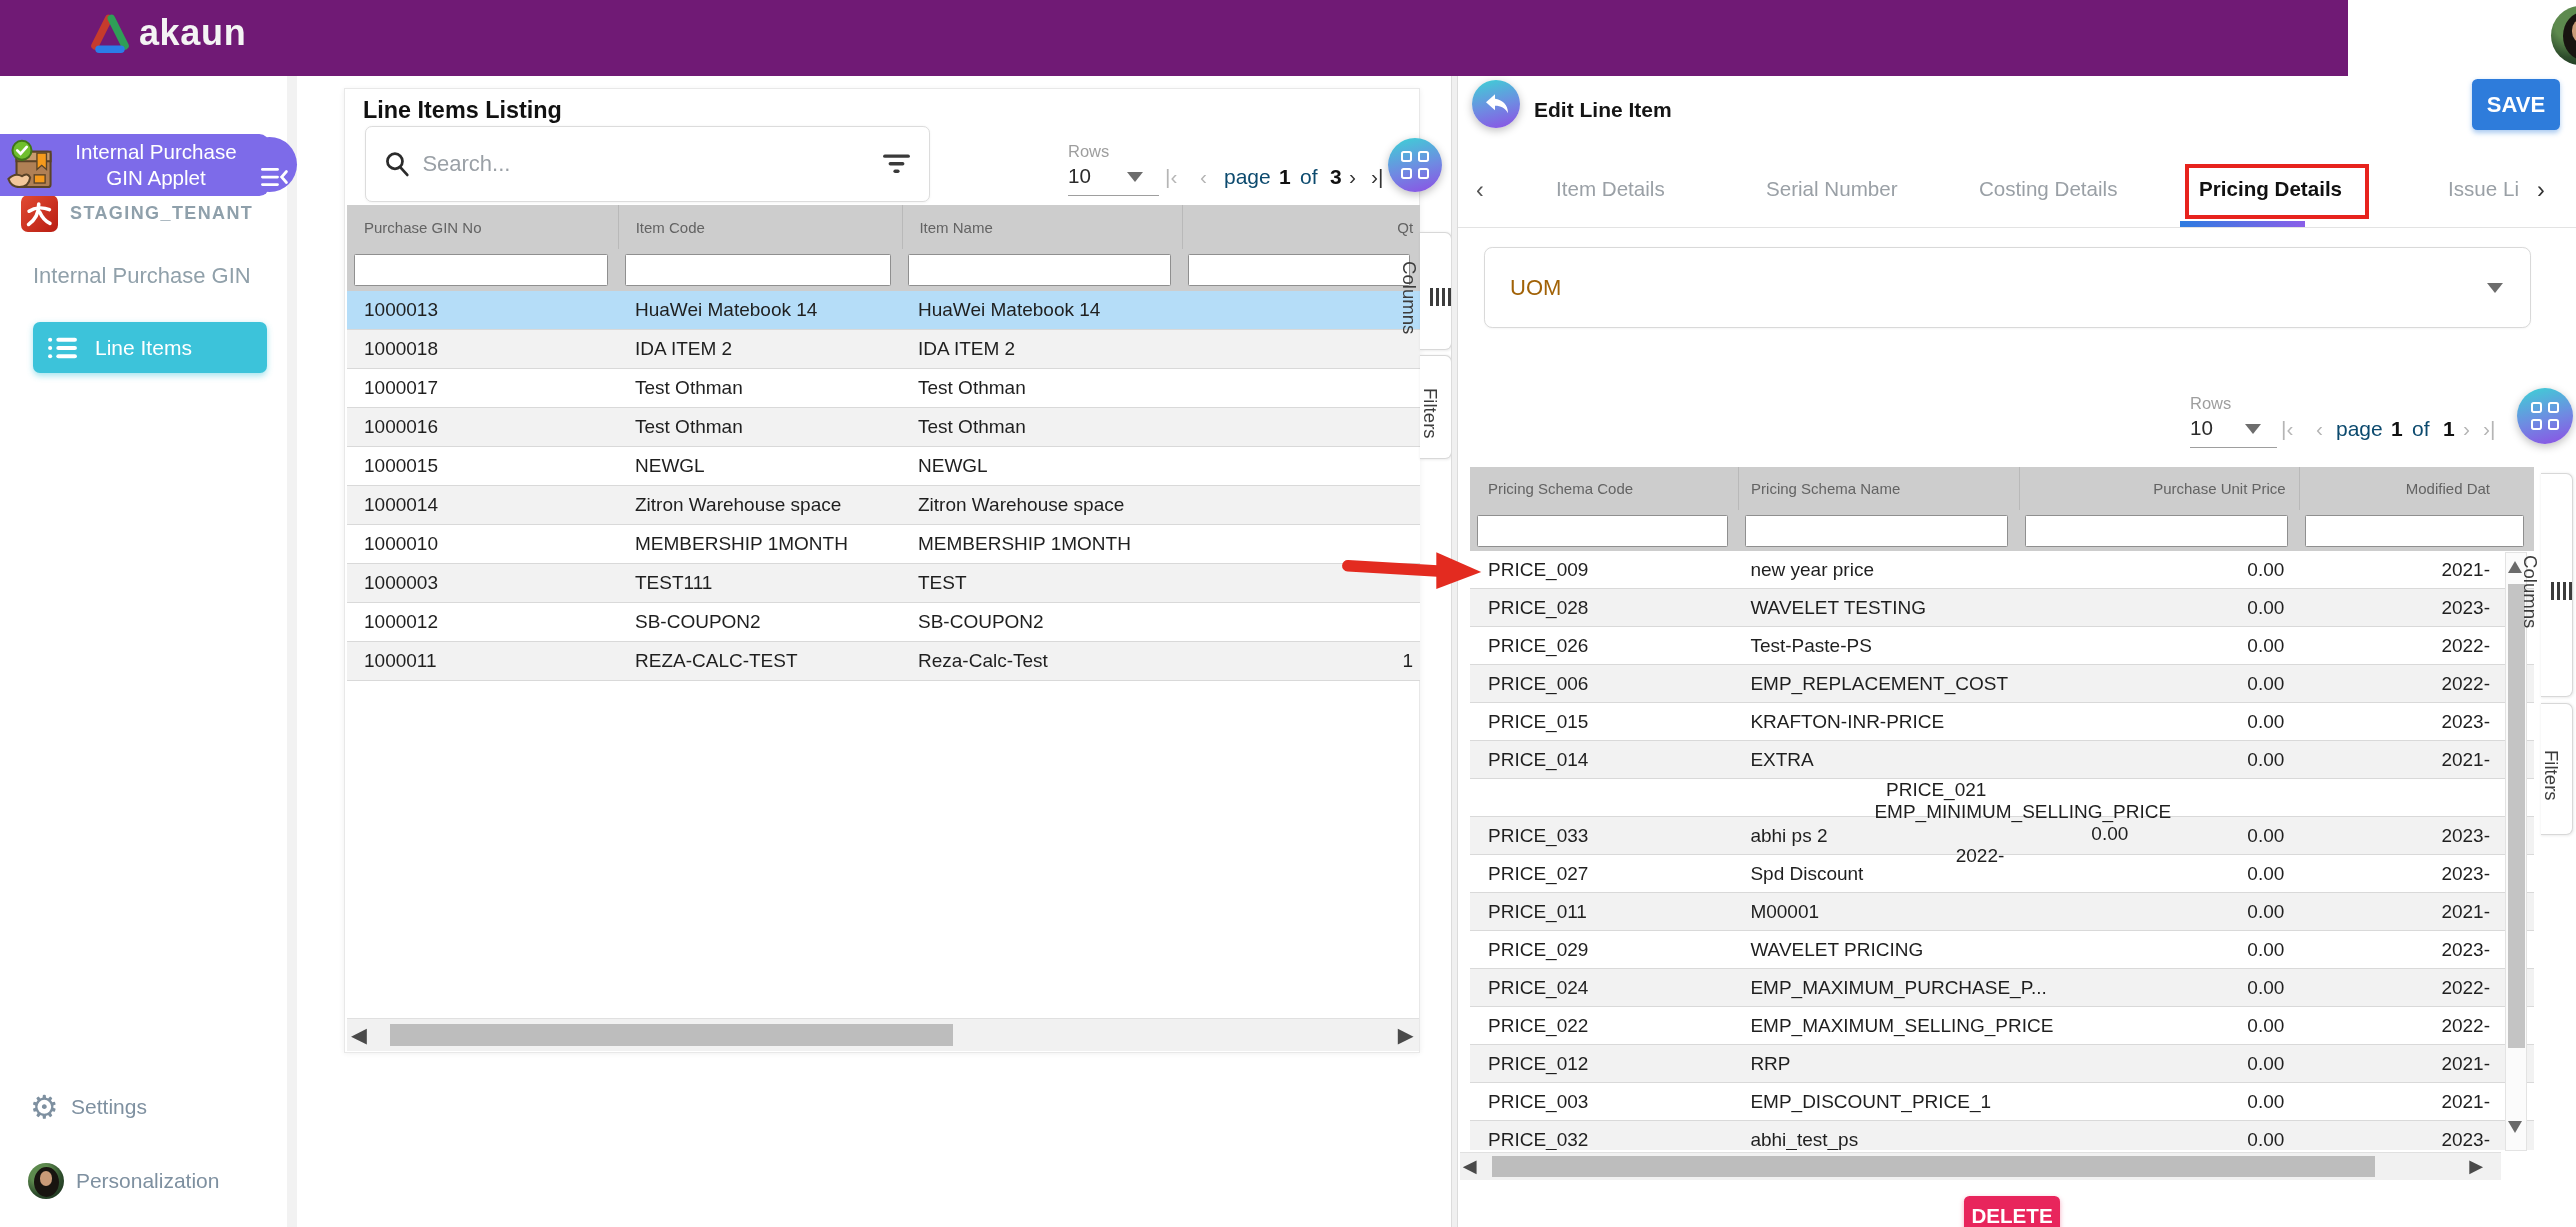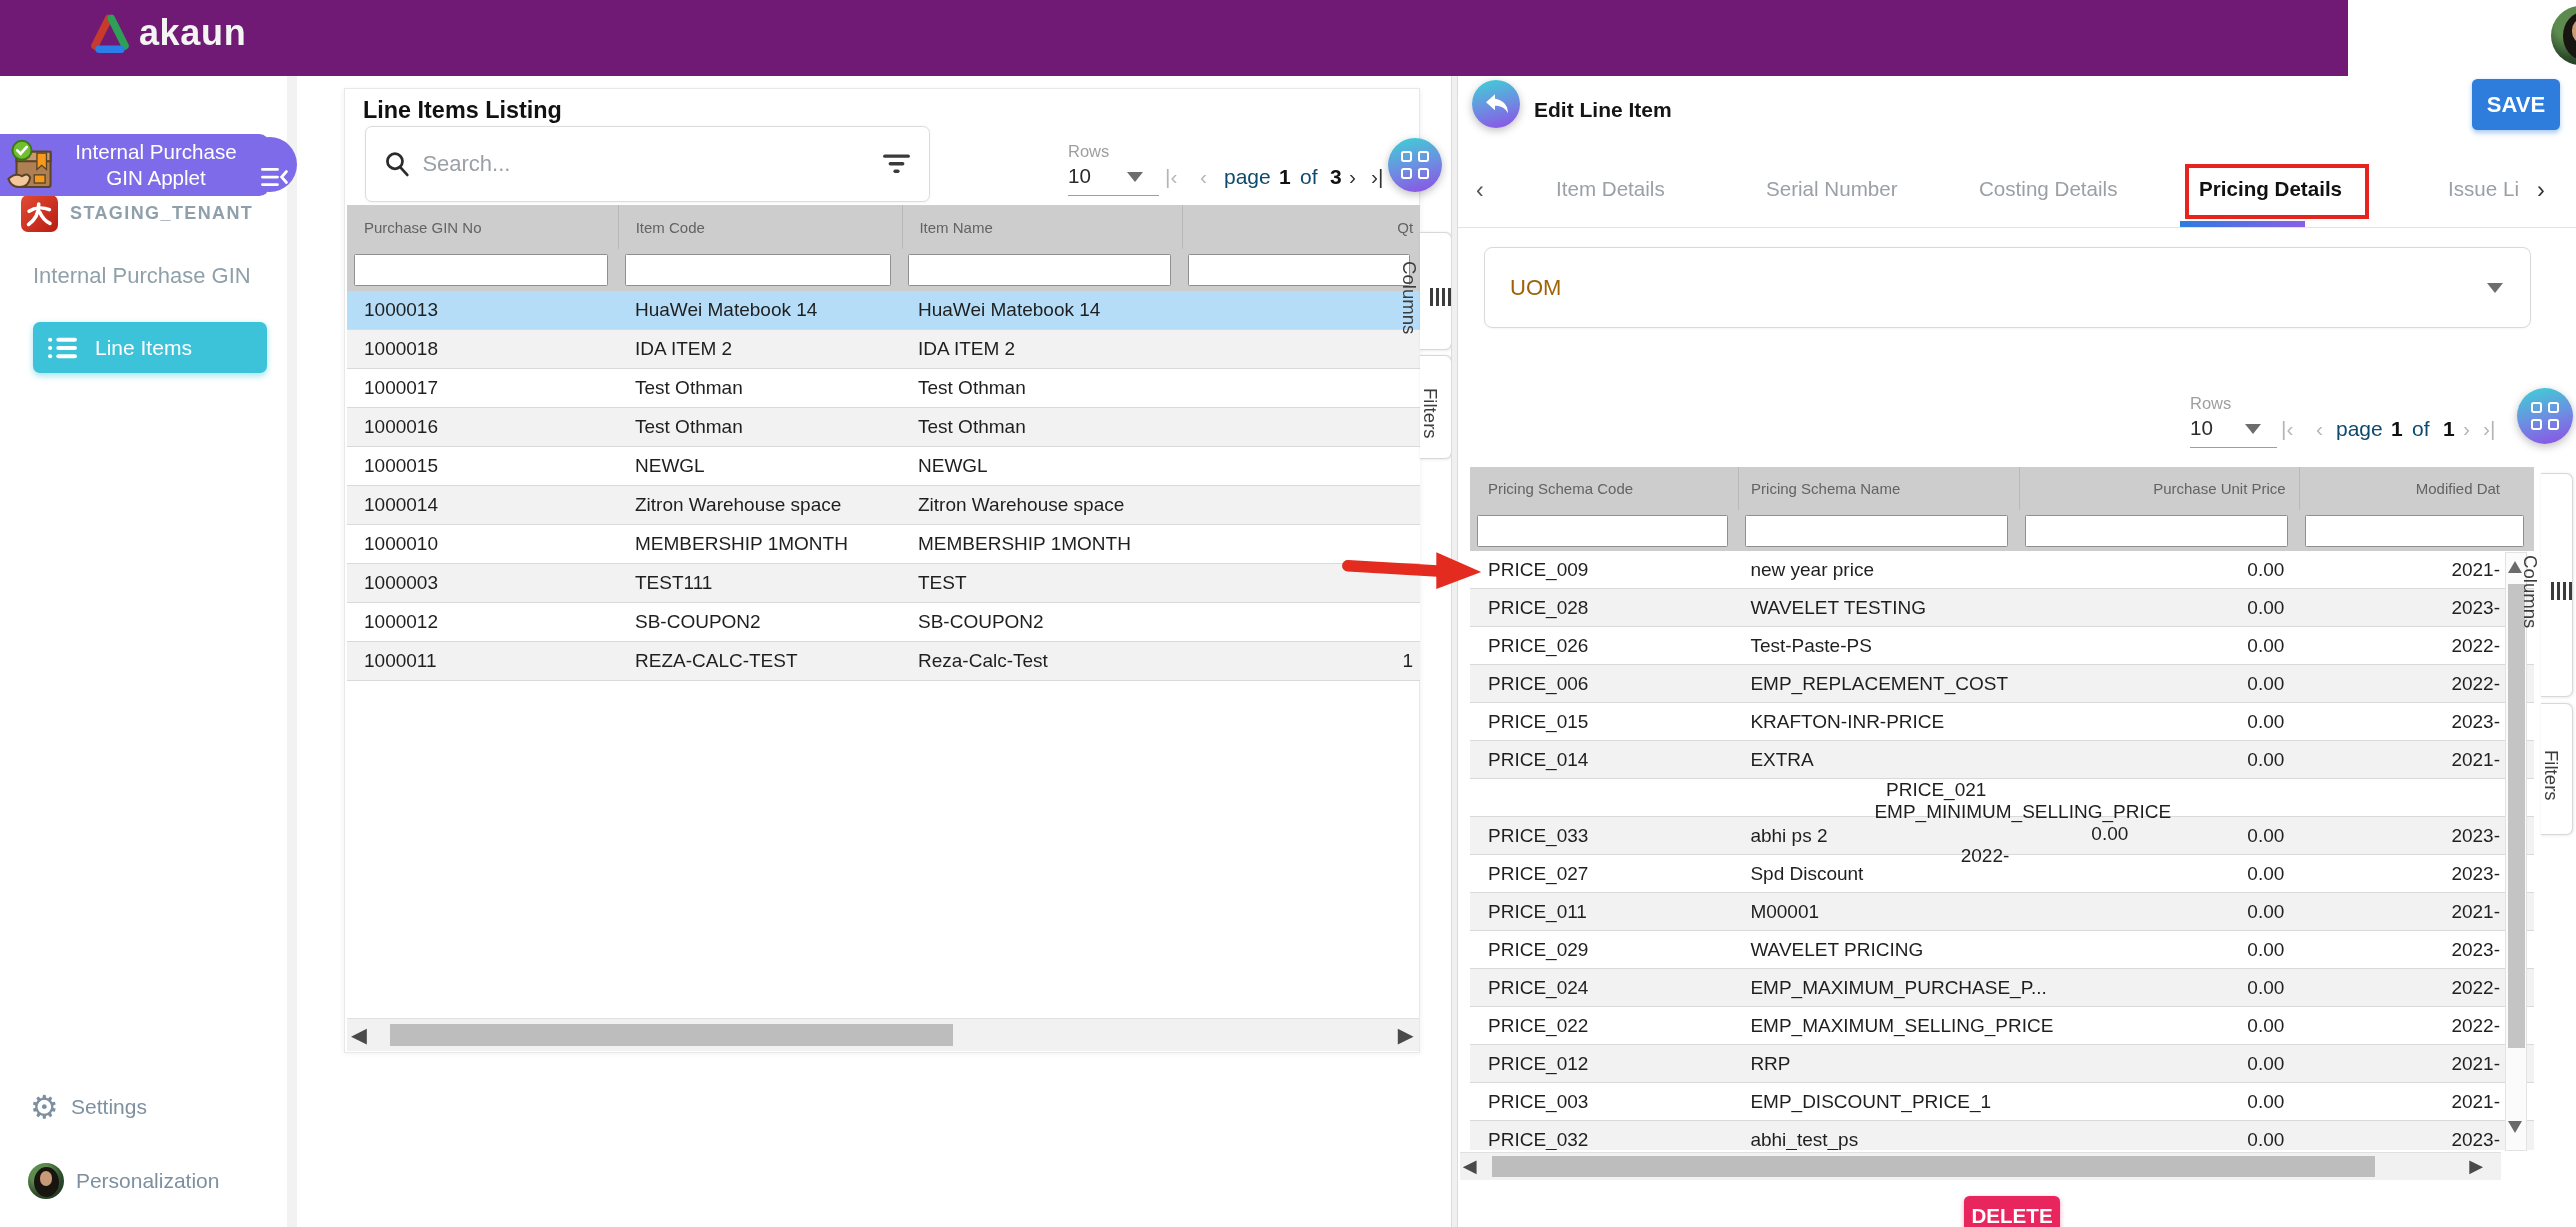--- a/index.html
+++ b/index.html
@@ -110,21 +110,21 @@
   #tab-annotation { left:2185px; top:164px; width:184px; height:55px; border:4.8px solid #e7231d; z-index:5; }
   #tab-underline { left:2180px; top:221px; width:125px; height:6.2px; background:linear-gradient(90deg,#2d7be0,#8a5fe8); }
   #tabs-divider { left:1458px; top:227px; width:1118px; height:1.4px; background:#e3e3e3; }
 
   #uom-select { left:1484px; top:247px; width:1047px; height:81px; border:1.4px solid #d9d9d9; border-radius:8.2px; background:#fff;
      display:flex; align-items:center; justify-content:space-between; padding:0 27.5px 0 25px; box-shadow:0 0.7px 2.1px rgba(0,0,0,.04); }
   #uom-select .lbl { font-size:22px; color:#a16207; }
 
   
   .r-c1 { width:268px; padding-left:18px; } .r-c2 { width:280px; padding-left:12.4px; }
-  .r-c3 { width:280px; text-align:right; padding-right:13.7px; } .r-c4 { flex:1; text-align:right; padding-right:34px; }
+  .r-c3 { width:280px; text-align:right; padding-right:13.7px; } .r-c4 { flex:1; text-align:right; padding-right:44px; }
 
   #vscroll { left:2505px; top:552px; width:22px; height:599px; background:#fbfbfb; border:0.7px solid #e3e3e3; }
   #vthumb { position:absolute; left:2.1px; top:30px; width:16.5px; height:467px; background:#c4c4c4; }
   .vharr { position:absolute; left:2.7px; width:0; height:0; border-left:7.6px solid transparent; border-right:7.6px solid transparent; }
   .vharr.up { top:8.2px; border-bottom:12.4px solid #6a6a6a; }
   .vharr.down { bottom:8.2px; border-top:12.4px solid #6a6a6a; }
 
   #delete-btn { left:1964px; top:1196px; width:96px; height:44px; background:#e8255c; border-radius:5.5px; color:#fff;
      font-size:20.6px; font-weight:700; display:flex; align-items:flex-start; justify-content:center; padding-top:8.2px;
      box-shadow:0 2.1px 5.5px rgba(232,37,92,.4); }

